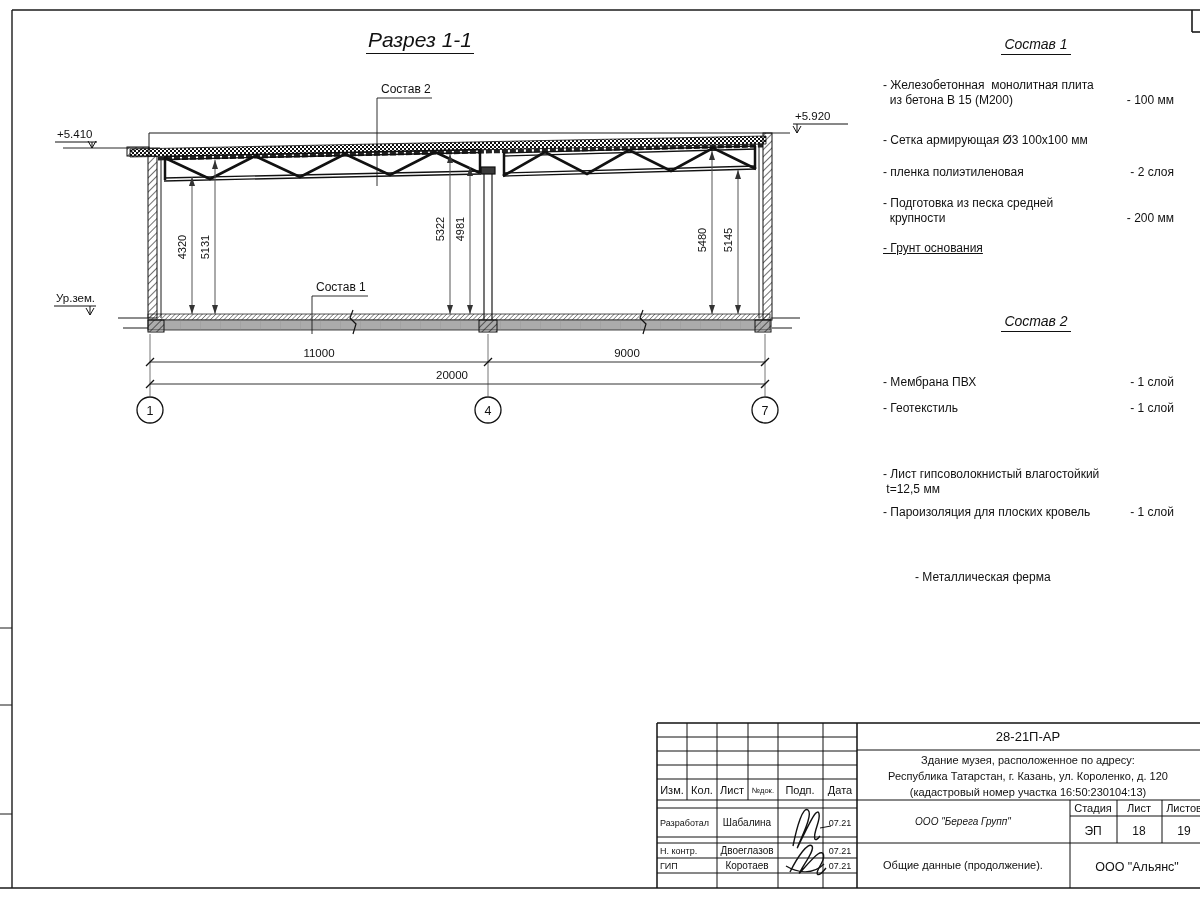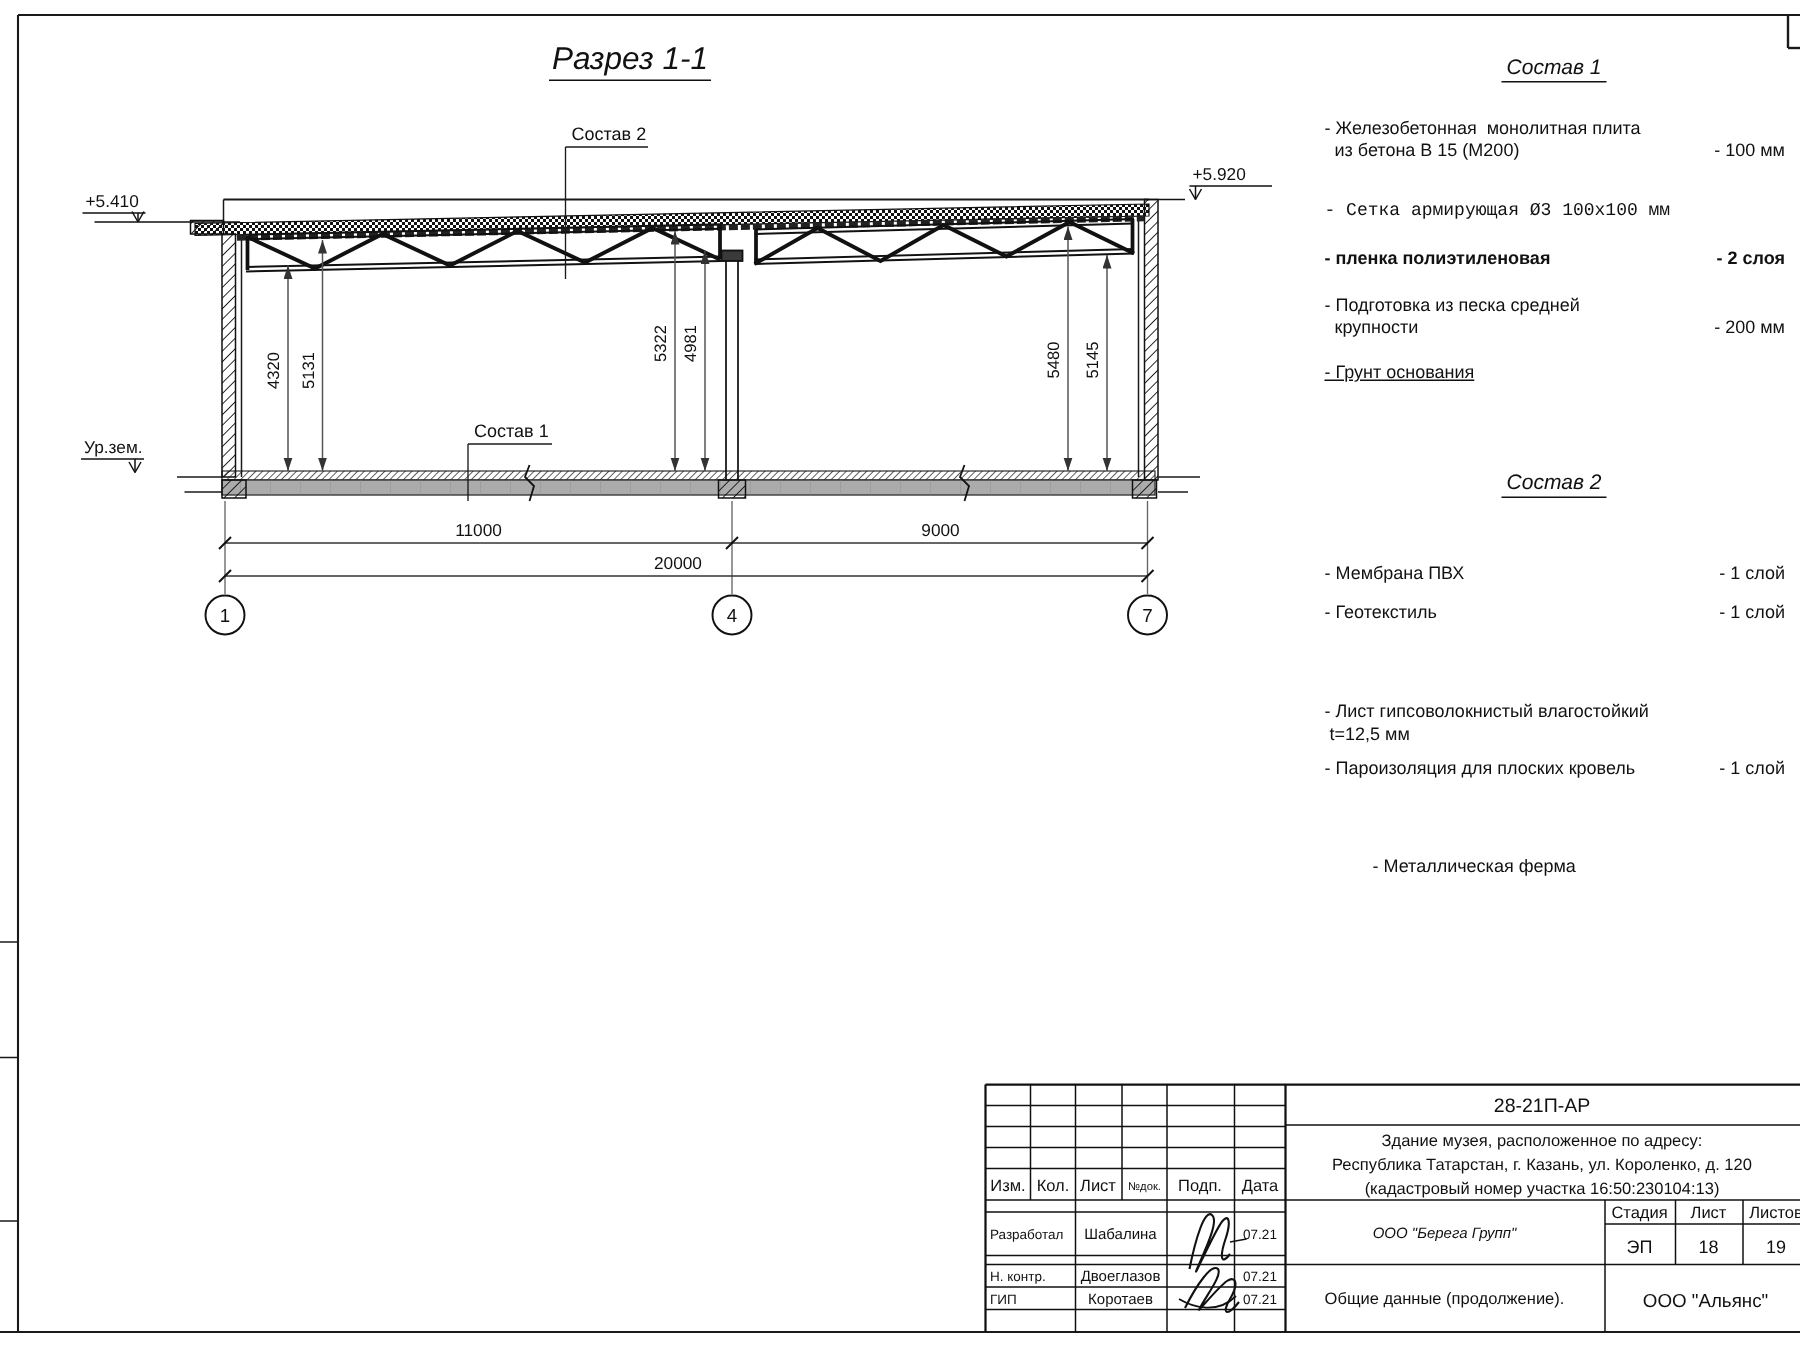--- a/index.html
+++ b/index.html
@@ -8,21 +8,21 @@
   .page{position:absolute;inset:0;background:#fff;}
   svg{position:absolute;left:0;top:0;}
   svg text{font-family:"Liberation Sans",sans-serif;fill:#111;}
   .sec-title{position:absolute;left:340px;top:28px;width:160px;text-align:center;
              font-size:21px;font-style:italic;}
   .sec-title span{border-bottom:1.3px solid #111;padding:0 2px 2px 2px;}
   .mat-list{position:absolute;left:880px;width:312px;}
   .mat-head{position:absolute;left:0;width:100%;text-align:center;font-size:14px;
             font-style:italic;}
   .mat-head span{border-bottom:1.2px solid #111;padding:0 3px 2px 3px;}
-  .mat-item{position:absolute;left:0;right:0;font-size:12px;line-height:15px;}
+  .mat-item{position:absolute;left:0;right:16px;font-size:12px;line-height:15px;}
   .mat-item .name{display:block;white-space:pre-wrap;padding-left:3px;}
   .mat-item .value{position:absolute;right:2px;bottom:0;white-space:nowrap;}
 </style>
 </head>
 <body>
 
 <div class="page">
 
 <svg width="1200" height="900" viewBox="0 0 1200 900">
   <defs>
@@ -279,25 +279,25 @@
 
 <div class="mat-list" style="top:0;height:280px;">
   <div class="mat-head" style="top:36px;">
     <span>Состав 1</span>
   </div>
   <div class="mat-item" style="top:78px;">
     <span class="name">- Железобетонная  монолитная плита
   из бетона В 15 (М200)</span>
     <span class="value">- 100 мм</span>
   </div>
-  <div class="mat-item" style="top:133px;font-family:Liberation Mono, monospace;">
+  <div class="mat-item" style="top:133px;">
     <span class="name">- Сетка армирующая Ø3 100х100 мм</span>
     <span class="value"></span>
   </div>
-  <div class="mat-item" style="top:165px;font-weight:bold;">
+  <div class="mat-item" style="top:165px;">
     <span class="name">- пленка полиэтиленовая</span>
     <span class="value">- 2  слоя</span>
   </div>
   <div class="mat-item" style="top:196px;">
     <span class="name">- Подготовка из песка средней
   крупности</span>
     <span class="value">- 200 мм</span>
   </div>
   <div class="mat-item" style="top:241px;text-decoration:underline;">
     <span class="name">- Грунт основания</span>

